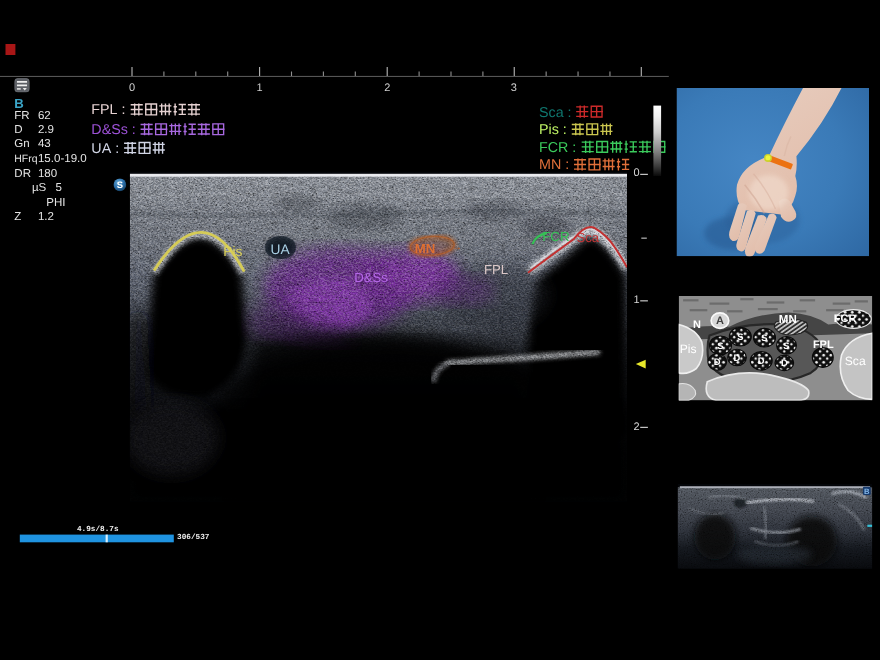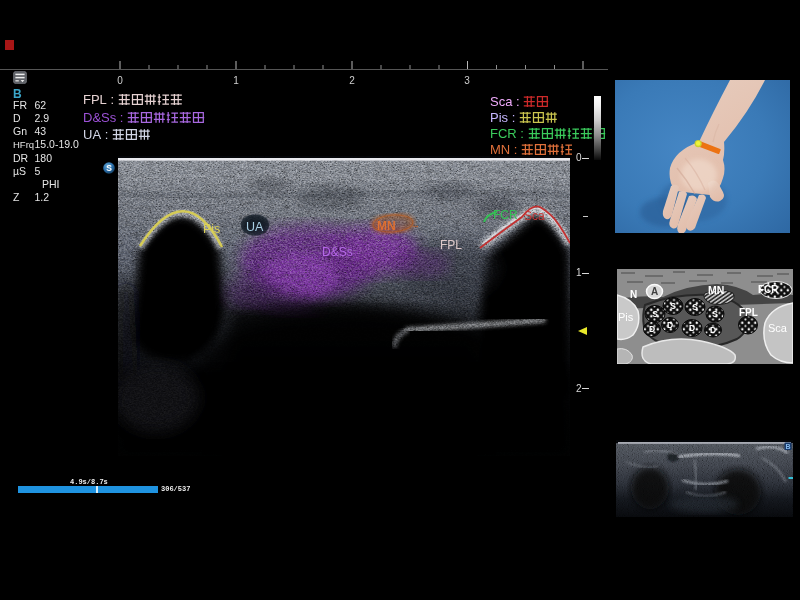--- a/index.html
+++ b/index.html
@@ -55,38 +55,38 @@
     <line x1="2.4" y1="9.8" x2="5.8" y2="9.8" stroke="#d8d8d8" stroke-width="1.4"></line>
     <path d="M7.6 8.9 L11.4 8.9 L9.5 11.3 Z" fill="#e8e8e8"></path>
   </svg>
 
   <div class="prow" style="top:87px;color:#3ba6c9;font-weight:bold;font-size:12px;">B</div>
   <div class="prow" style="top:99px;">FR<span class="v">62</span></div>
   <div class="prow" style="top:112px;">D<span class="v">2.9</span></div>
   <div class="prow" style="top:125px;">Gn<span class="v">43</span></div>
   <div class="prow" style="top:138px;"><span style="font-size:9.5px;">HFrq</span><span class="v">15.0-19.0</span></div>
   <div class="prow" style="top:152px;">DR<span class="v">180</span></div>
-  <div class="prow" style="top:165px;">µS<span class="v">5</span></div>
+  <div class="prow" style="top:165px;margin-left:16px;">µS<span class="v">5</span></div>
   <div class="prow" style="top:178px;padding-left:29px;">PHI</div>
   <div class="prow" style="top:191px;">Z<span class="v">1.2</span></div>
 
   <div class="ann" style="left:83px;top:92px;color:#e6d2d2;">FPL&nbsp;: <svg width="65" height="13" viewBox="0 0 65 13" style="vertical-align:-1.5px;">
         <path d="M0.8 2.2 h11 M0.8 6.5 h11 M0.8 10.8 h11 M4.4 1 v11 M8.200000000000001 1 v11 M14.5 1.6 h9.8 v9.8 h-9.8 Z M13.8 6.5 h11.4 M19.4 1 v11 M26.8 3.2 h11 M26.8 8.4 h11 M29.0 1.2 v10.6 M32.4 1.2 v10.6 M35.8 1.2 v10.6 M41.199999999999996 1 v11 M39.8 4 h3 M39.8 8.6 h3 M44.4 2 h6.6 M44.4 6.5 h6.6 M44.4 11 h6.6 M47.699999999999996 2 v9 M52.8 2.2 h11 M52.8 6.5 h11 M52.8 10.8 h11 M56.4 1 v11 M60.199999999999996 1 v11" stroke="#e6d2d2" stroke-width="1.25" fill="none"></path>
       </svg></div>
   <div class="ann" style="left:83px;top:110px;color:#9c51d6;">D&amp;Ss&nbsp;: <svg width="78" height="13" viewBox="0 0 78 13" style="vertical-align:-1.5px;">
         <path d="M0.8 2.2 h11 M0.8 6.5 h11 M0.8 10.8 h11 M4.4 1 v11 M8.200000000000001 1 v11 M14.5 1.6 h9.8 v9.8 h-9.8 Z M13.8 6.5 h11.4 M19.4 1 v11 M26.8 3.2 h11 M26.8 8.4 h11 M29.0 1.2 v10.6 M32.4 1.2 v10.6 M35.8 1.2 v10.6 M41.199999999999996 1 v11 M39.8 4 h3 M39.8 8.6 h3 M44.4 2 h6.6 M44.4 6.5 h6.6 M44.4 11 h6.6 M47.699999999999996 2 v9 M52.8 2.2 h11 M52.8 6.5 h11 M52.8 10.8 h11 M56.4 1 v11 M60.199999999999996 1 v11 M66.5 1.6 h9.8 v9.8 h-9.8 Z M65.8 6.5 h11.4 M71.39999999999999 1 v11" stroke="#a868e0" stroke-width="1.25" fill="none"></path>
       </svg></div>
   <div class="ann" style="left:83px;top:127px;color:#d2d6e6;">UA&nbsp;: <svg width="39" height="13" viewBox="0 0 39 13" style="vertical-align:-1.5px;">
         <path d="M0.8 2.2 h11 M0.8 6.5 h11 M0.8 10.8 h11 M4.4 1 v11 M8.200000000000001 1 v11 M14.5 1.6 h9.8 v9.8 h-9.8 Z M13.8 6.5 h11.4 M19.4 1 v11 M26.8 3.2 h11 M26.8 8.4 h11 M29.0 1.2 v10.6 M32.4 1.2 v10.6 M35.8 1.2 v10.6" stroke="#d2d6e6" stroke-width="1.25" fill="none"></path>
       </svg></div>
 
-  <div class="ann" style="left:490px;top:94px;color:#f0abfc;">Sca&nbsp;: <svg width="26" height="13" viewBox="0 0 26 13" style="vertical-align:-1.5px;">
+  <div class="ann" style="left:490px;top:94px;color:#0f766e;">Sca&nbsp;: <svg width="26" height="13" viewBox="0 0 26 13" style="vertical-align:-1.5px;">
         <path d="M0.8 2.2 h11 M0.8 6.5 h11 M0.8 10.8 h11 M4.4 1 v11 M8.200000000000001 1 v11 M14.5 1.6 h9.8 v9.8 h-9.8 Z M13.8 6.5 h11.4 M19.4 1 v11" stroke="#cd2a2a" stroke-width="1.25" fill="none"></path>
       </svg></div>
-  <div class="ann" style="left:490px;top:110px;color:#c4b5fd;">Pis&nbsp;: <svg width="39" height="13" viewBox="0 0 39 13" style="vertical-align:-1.5px;">
+  <div class="ann" style="left:490px;top:110px;color:#bef264;">Pis&nbsp;: <svg width="39" height="13" viewBox="0 0 39 13" style="vertical-align:-1.5px;">
         <path d="M0.8 2.2 h11 M0.8 6.5 h11 M0.8 10.8 h11 M4.4 1 v11 M8.200000000000001 1 v11 M14.5 1.6 h9.8 v9.8 h-9.8 Z M13.8 6.5 h11.4 M19.4 1 v11 M26.8 3.2 h11 M26.8 8.4 h11 M29.0 1.2 v10.6 M32.4 1.2 v10.6 M35.8 1.2 v10.6" stroke="#cbc64f" stroke-width="1.25" fill="none"></path>
       </svg></div>
   <div class="ann" style="left:490px;top:126px;color:#3bcb5c;">FCR&nbsp;: <svg width="78" height="13" viewBox="0 0 78 13" style="vertical-align:-1.5px;">
         <path d="M0.8 2.2 h11 M0.8 6.5 h11 M0.8 10.8 h11 M4.4 1 v11 M8.200000000000001 1 v11 M14.5 1.6 h9.8 v9.8 h-9.8 Z M13.8 6.5 h11.4 M19.4 1 v11 M26.8 3.2 h11 M26.8 8.4 h11 M29.0 1.2 v10.6 M32.4 1.2 v10.6 M35.8 1.2 v10.6 M41.199999999999996 1 v11 M39.8 4 h3 M39.8 8.6 h3 M44.4 2 h6.6 M44.4 6.5 h6.6 M44.4 11 h6.6 M47.699999999999996 2 v9 M52.8 2.2 h11 M52.8 6.5 h11 M52.8 10.8 h11 M56.4 1 v11 M60.199999999999996 1 v11 M66.5 1.6 h9.8 v9.8 h-9.8 Z M65.8 6.5 h11.4 M71.39999999999999 1 v11" stroke="#3bcb5c" stroke-width="1.25" fill="none"></path>
       </svg></div>
   <div class="ann" style="left:490px;top:142px;color:#e0703a;">MN&nbsp;: <svg width="52" height="13" viewBox="0 0 52 13" style="vertical-align:-1.5px;">
         <path d="M0.8 2.2 h11 M0.8 6.5 h11 M0.8 10.8 h11 M4.4 1 v11 M8.200000000000001 1 v11 M14.5 1.6 h9.8 v9.8 h-9.8 Z M13.8 6.5 h11.4 M19.4 1 v11 M26.8 3.2 h11 M26.8 8.4 h11 M29.0 1.2 v10.6 M32.4 1.2 v10.6 M35.8 1.2 v10.6 M41.199999999999996 1 v11 M39.8 4 h3 M39.8 8.6 h3 M44.4 2 h6.6 M44.4 6.5 h6.6 M44.4 11 h6.6 M47.699999999999996 2 v9" stroke="#e0703a" stroke-width="1.25" fill="none"></path>
       </svg></div>
 
   <svg class="abs" style="left:103px;top:162px;" width="12" height="12" viewBox="0 0 12 12">

